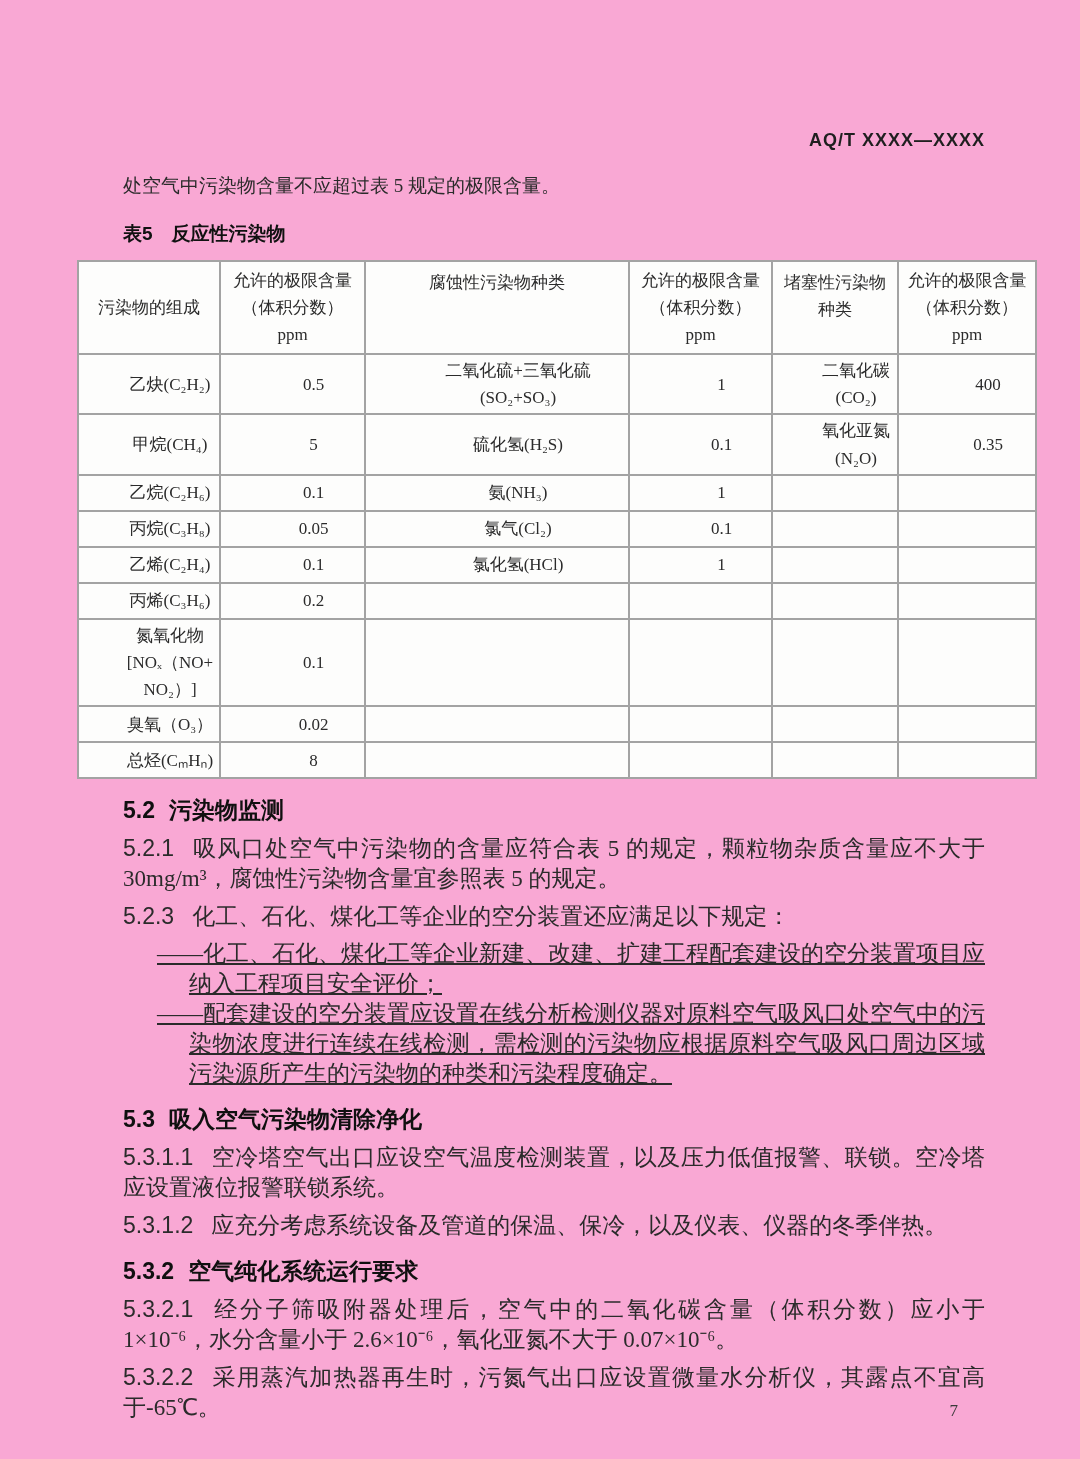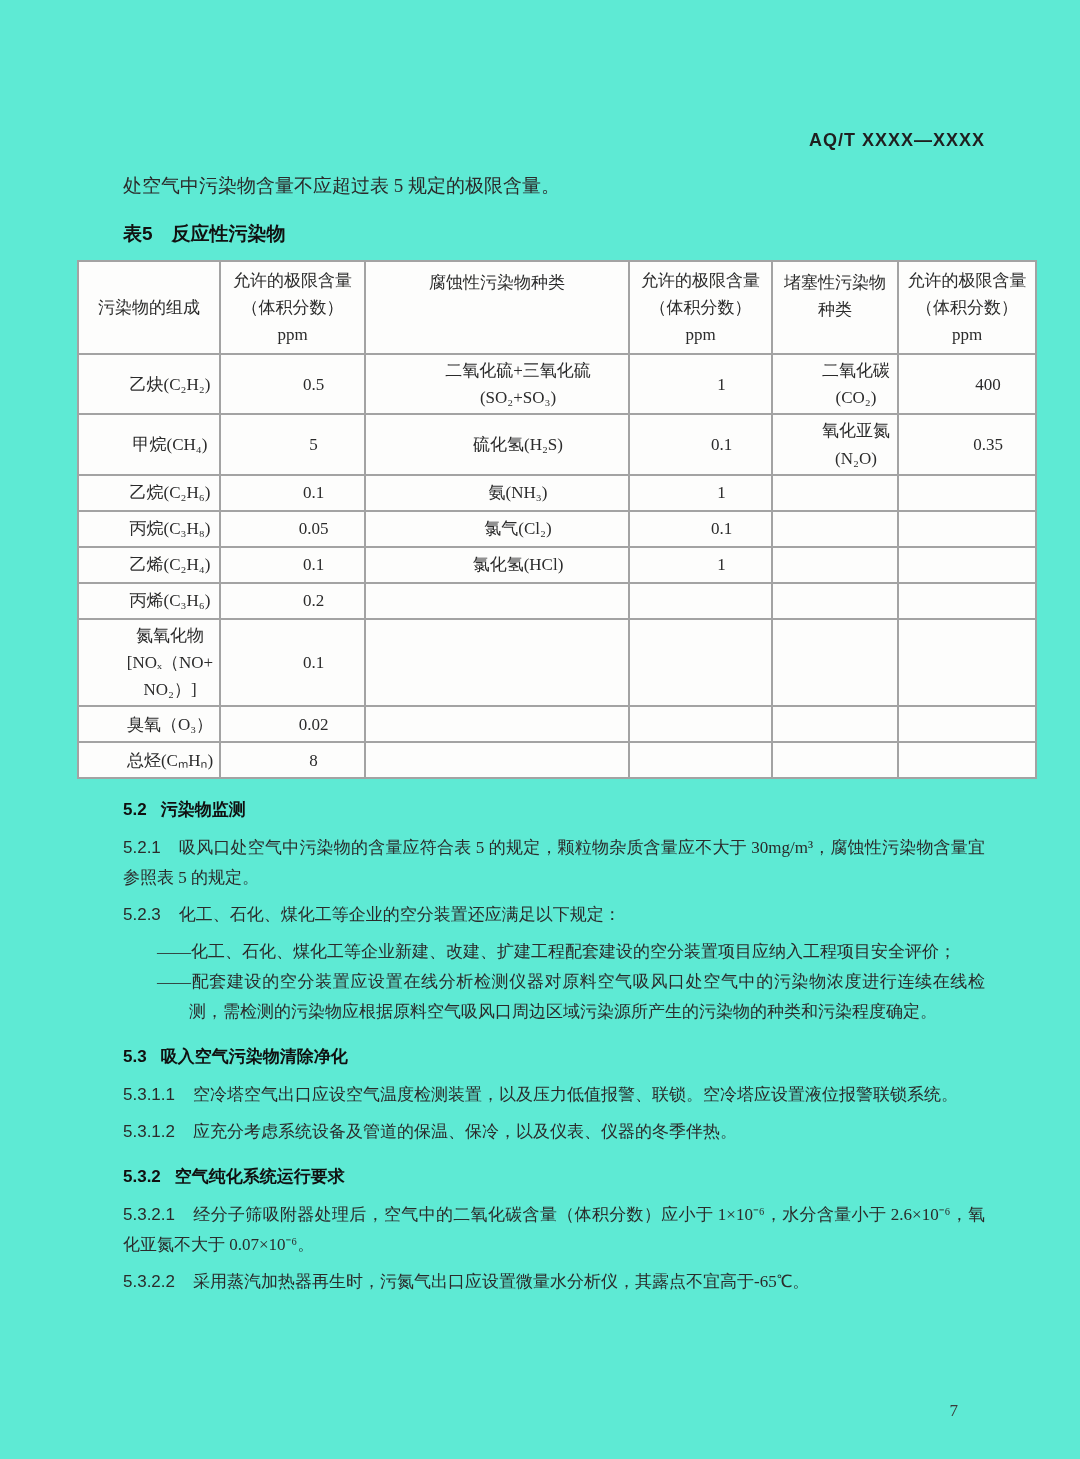--- a/index.html
+++ b/index.html
@@ -1,18 +1,18 @@
 <!DOCTYPE html>
 <html><head>
 <meta charset="utf-8">
 <style>
   html,body { margin:0; padding:0; background:#f3f3f2; }
   .page {
     width:1080px; height:1459px; margin:0 auto; position:relative;
-    background:#5eead4; box-sizing:border-box;
+    background:#f9a8d4; box-sizing:border-box;
     padding:130px 95px 0 123px;
     font-family:"Liberation Serif", serif; color:#2b2b2b;
     overflow:hidden;
   }
   .doc-code {
     text-align:right; font-family:"Liberation Sans", sans-serif;
     font-weight:600; font-size:18px; letter-spacing:1px; color:#1f1f1f;
   }
   .intro { margin:20px 0 0; font-size:19px; line-height:30px; }
   .table-title {
@@ -26,29 +26,29 @@
   .pollutants th, .pollutants td {
     border:2px solid #a3a3a3; text-align:center; vertical-align:middle;
     font-size:17px; font-weight:normal; color:#2b2b2b;
     padding:2px 4px; white-space:pre-line; line-height:1.6;
     overflow:hidden;
   }
   .pollutants th { height:82px; }
   .pollutants th.top { vertical-align:top; padding-top:7px; }
   .pollutants td { height:30px;padding-left:46px; }
   .sections { margin-top:16px; }
-  .sec { font-size:17px; line-height:30px; }
+  .sec { font-size:23px; line-height:30px; }
   .sec .num { font-family:"Liberation Sans", sans-serif; margin-right:18px; }
   .heading {
     font-family:"Liberation Sans", sans-serif; font-weight:bold;
     color:#101010; margin:15px 0 8px;
   }
   .heading .num { margin-right:14px; font-weight:bold; }
   .para { margin:7px 0; text-align:justify; }
-  .bullet { margin:0 0 0 66px; text-indent:-32px; text-align:justify; }
+  .bullet { margin:0 0 0 66px; text-indent:-32px; text-align:justify;text-decoration:underline; }
   .page-number {
     position:absolute; right:122px; bottom:38px;
     font-size:17px; color:#3a3a3a;
   }
 </style>
 </head>
 <body>
 
 <div class="page">
 

